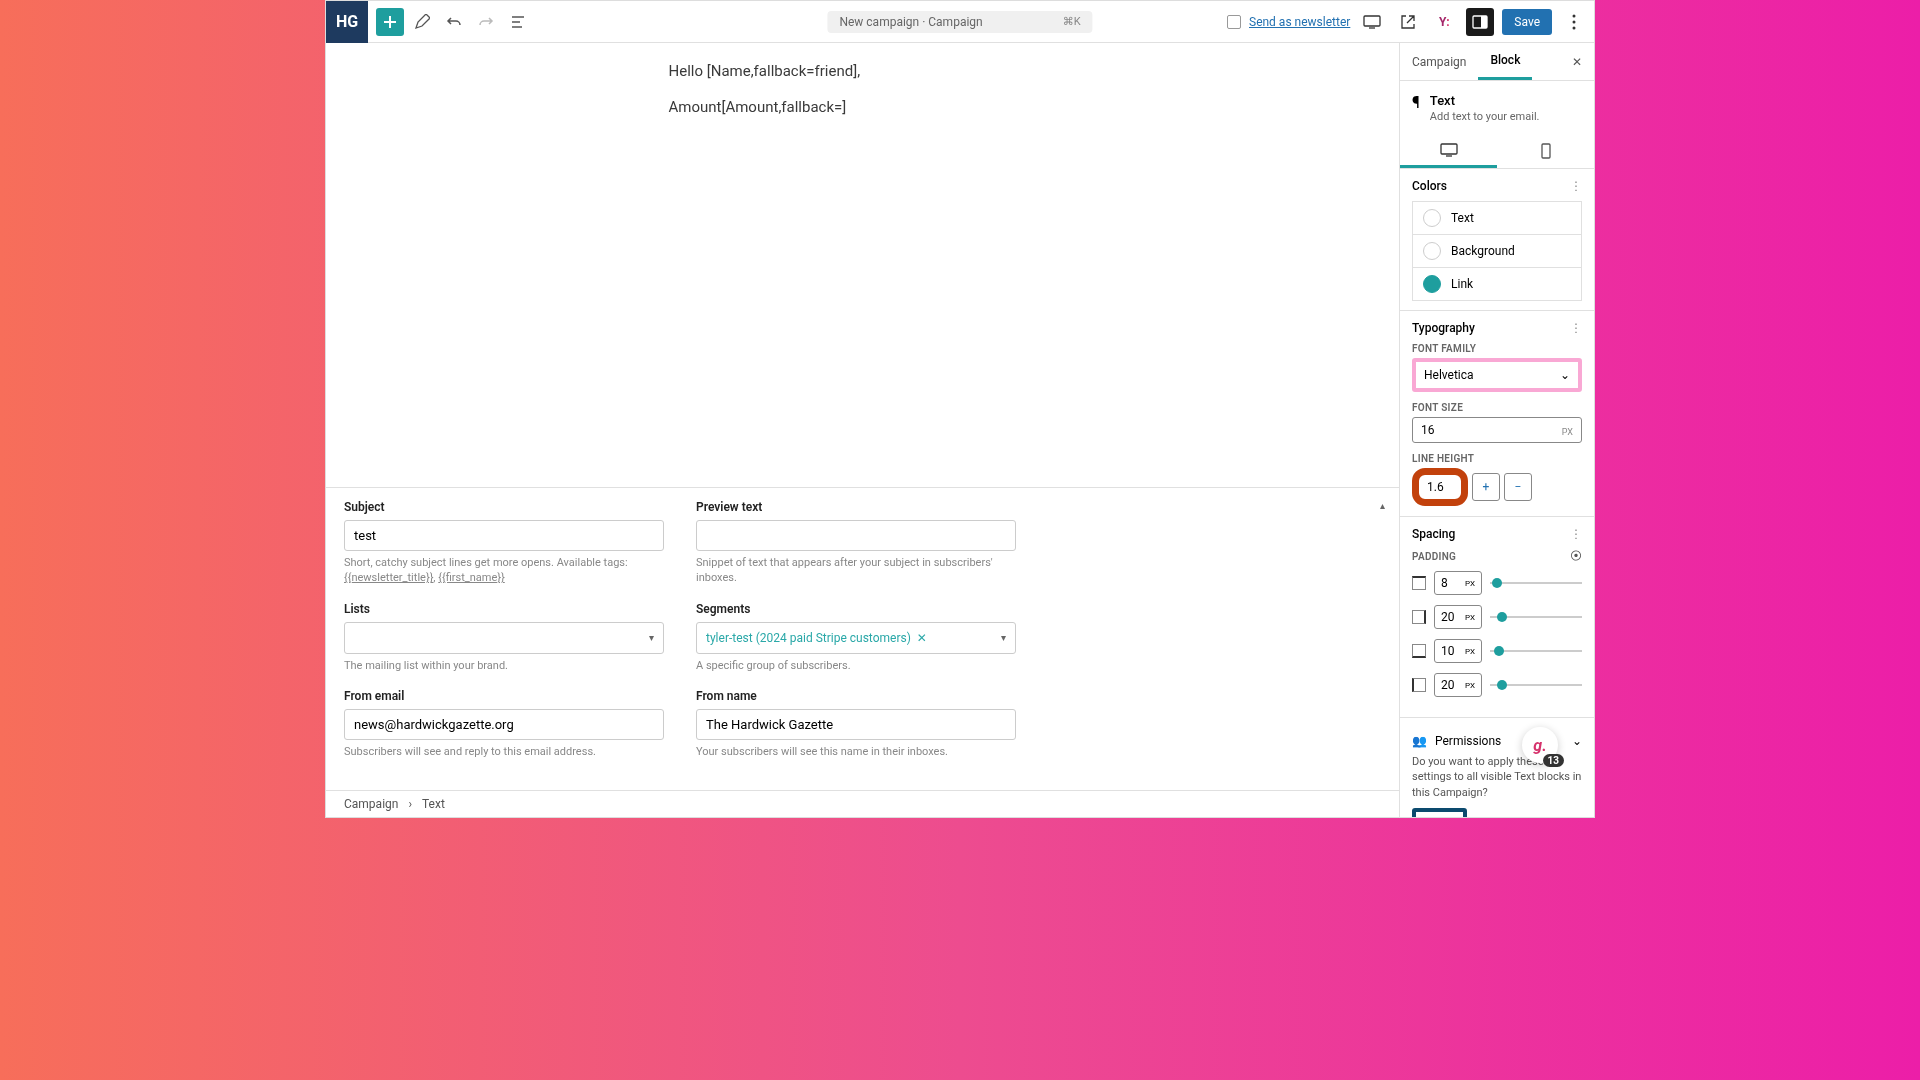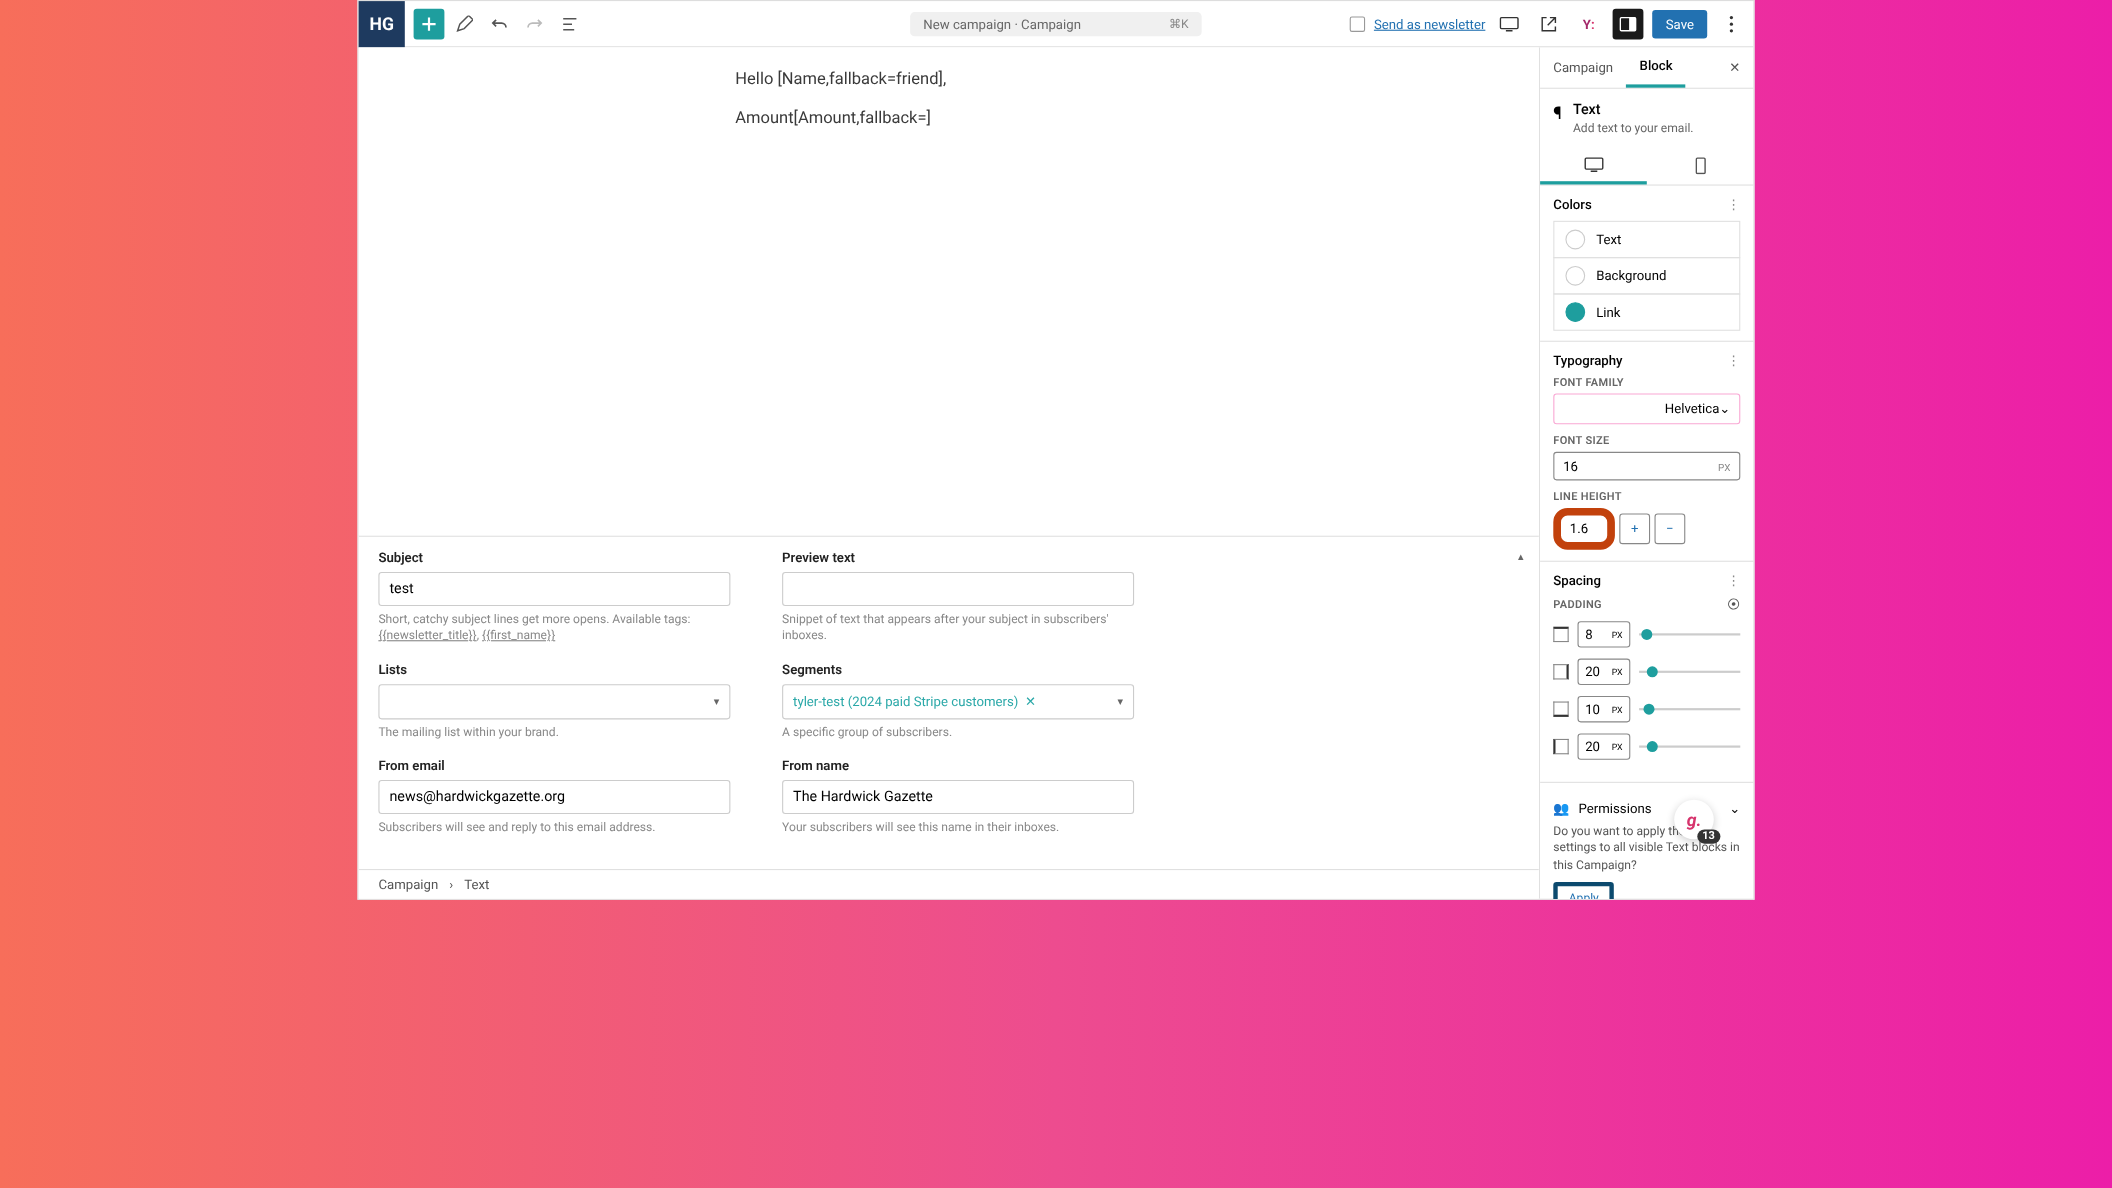--- a/index.html
+++ b/index.html
@@ -20,21 +20,21 @@
 .save-btn{background:#2271b1;color:#fff;border:none;padding:6px 12px;border-radius:3px;font-size:12px;cursor:pointer}
 .body{flex:1;display:flex;overflow:hidden}
 .main{flex:1;display:flex;flex-direction:column;overflow:hidden}
 .canvas{flex:1;background:#fff;display:flex;justify-content:center;padding-top:16px;position:relative}
 .email-block{width:420px;background:#fff;padding:0 16px;font-size:15px;color:#3a3a3a;line-height:1.6}
 .email-block p{margin-bottom:12px}
 .resize-dot{position:absolute;right:4px;top:448px;width:10px;height:10px;background:#1e9e9e;border-radius:50%}
 .bottom-panel{border-top:1px solid #e0e0e0;padding:12px 18px 0;background:#fff;position:relative;height:330px;overflow:hidden}
 .panel-title{font-size:13px;font-weight:600;margin-bottom:24px}
 .collapse-caret{position:absolute;right:14px;top:12px;color:#666;font-size:10px}
-.form-grid{display:grid;grid-template-columns:320px 320px;gap:16px 47px}
+.form-grid{display:grid;grid-template-columns:320px 320px;gap:16px 32px}
 .field-label{font-size:12px;font-weight:600;color:#222;margin-bottom:6px;display:block}
 .field-input{width:100%;border:1px solid #ccc;border-radius:3px;padding:7px 9px;font-size:13px}
 .field-hint{font-size:11px;color:#888;margin-top:4px;line-height:1.4}
 .field-hint a{color:#888;text-decoration:underline}
 .tag-chip{display:inline-flex;align-items:center;gap:6px;color:#2AA8A8;font-size:12px}
 .tag-chip .x{color:#2AA8A8;cursor:pointer}
 .dropdown{width:100%;border:1px solid #ccc;border-radius:3px;padding:5px 9px;font-size:13px;display:flex;align-items:center;justify-content:space-between;min-height:32px}
 .dropdown .caret{color:#666;font-size:10px}
 .breadcrumb{position:absolute;bottom:0;left:0;right:0;border-top:1px solid #e0e0e0;padding:6px 18px;font-size:12px;color:#555;display:flex;align-items:center;gap:10px;background:#fff}
 .sidebar{width:195px;border-left:1px solid #e0e0e0;display:flex;flex-direction:column;overflow-y:auto;font-size:12px}
@@ -49,21 +49,21 @@
 .device-tabs{display:flex;border-bottom:1px solid #e0e0e0}
 .device-tab{flex:1;padding:8px;text-align:center;cursor:pointer;color:#555}
 .device-tab.active{border-bottom:3px solid #1e9e9e}
 .section{border-bottom:1px solid #e0e0e0;padding:10px 12px}
 .section-header{display:flex;justify-content:space-between;align-items:center;font-size:12px;font-weight:500;margin-bottom:8px}
 .section-header .dots{color:#888}
 .color-row{display:flex;align-items:center;gap:10px;padding:7px 10px;border:1px solid #e0e0e0;margin-bottom:-1px}
 .swatch{width:18px;height:18px;border-radius:50%;border:1px solid #ccc}
 .swatch.link{background:#1e9e9e;border-color:#1e9e9e}
 .field-sm-label{font-size:10px;font-weight:600;color:#666;text-transform:uppercase;letter-spacing:0.3px;margin-bottom:4px;display:block}
-.select{width:100%;border:1px solid #f9a8d4;border-radius:3px;padding:6px 8px;font-size:12px;display:flex;justify-content:flex-end;align-items:center}
+.select{width:100%;border:4px solid #f9a8d4;border-radius:3px;padding:6px 8px;font-size:12px;display:flex;justify-content:space-between;align-items:center}
 .num-input{border:1px solid #888;border-radius:3px;padding:5px 8px;font-size:12px;display:flex;justify-content:space-between;align-items:flex-end}
 .num-input .unit{font-size:9px;color:#888}
 .stepper{display:flex;align-items:center;gap:0}
 .stepper input{width:56px;border:7px solid #c2410c;border-radius:13px;padding:5px 8px;font-size:12px}
 .stepper .btn{width:28px;height:28px;border:1px solid #888;display:flex;align-items:center;justify-content:center;margin-left:4px;border-radius:3px;cursor:pointer;color:#2271b1}
 .pad-row{display:flex;align-items:center;gap:8px;margin-bottom:10px}
 .pad-icon{width:14px;height:14px;border:1px solid #888;display:inline-block}
 .pad-input{width:48px;border:1px solid #888;border-radius:3px;padding:4px 6px;font-size:12px;display:flex;justify-content:space-between;align-items:center}
 .slider{flex:1;height:2px;background:#ccc;position:relative}
 .slider .thumb{position:absolute;width:10px;height:10px;background:#1e9e9e;border-radius:50%;top:-4px}

